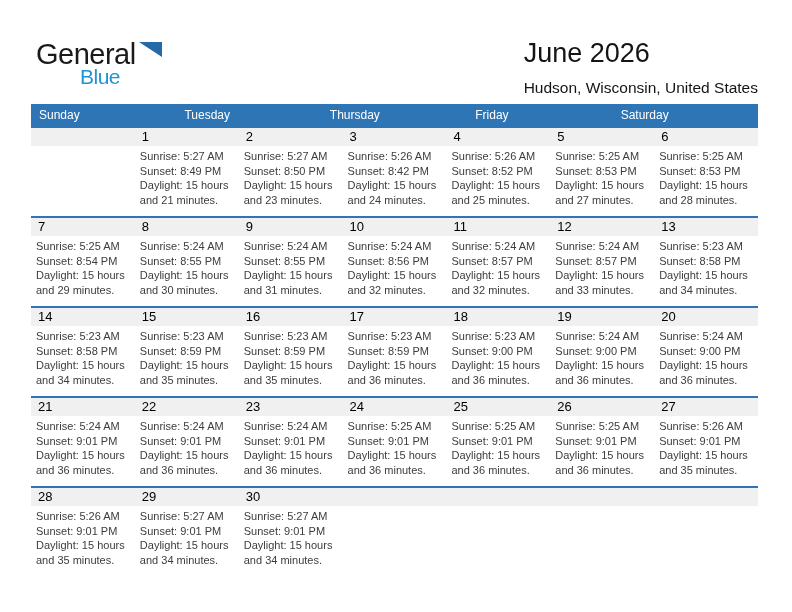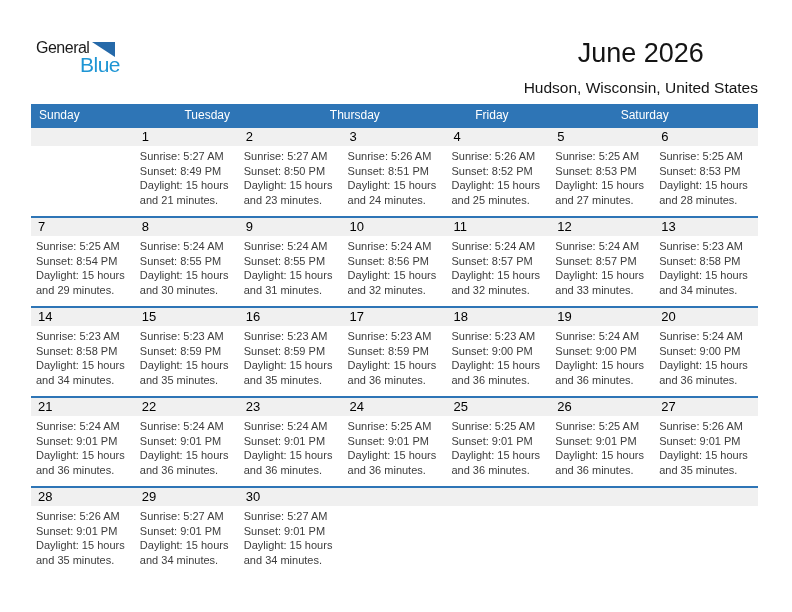--- a/index.html
+++ b/index.html
@@ -3,28 +3,28 @@
 <meta charset="utf-8">
 <style>
   * { margin:0; padding:0; box-sizing:border-box; }
   html,body { background:#ffffff; }
   body { font-family:"Liberation Sans", sans-serif; }
   .page { position:relative; width:792px; height:612px; background:#fff; overflow:hidden; }
 
   
   .logo { position:absolute; left:36px; top:40px; line-height:1; }
   .logo-row { display:flex; align-items:flex-start; }
-  .logo-general { font-size:16px; color:#1a1a1a; letter-spacing:-0.5px; }
+  .logo-general { font-size:29px; color:#1a1a1a; letter-spacing:-0.5px; }
   .logo-triangle { display:inline-block; width:0; height:0;
                    border-top:15px solid var(--logo-triangle); border-left:23px solid transparent;
                    margin-left:3px; margin-top:2px; }
   .logo-blue { font-size:21px; color:var(--logo-blue); letter-spacing:-0.5px;
                margin-left:44px; margin-top:-3px; }
 
-  .title-block { position:absolute; right:34px; top:38px; text-align:center; }
+  .title-block { position:absolute; right:34px; top:38px; text-align:left; }
   .month-title { font-size:27px; color:#141414; }
   .location-subtitle { font-size:15.5px; color:#141414; margin-top:10px; }
 
   
   .calendar { position:absolute; left:31px; top:104px; width:727px; }
   .weekday-row { display:flex; height:22px; background:var(--header-blue); }
   .weekday { flex:1 1 0; color:#ffffff; font-size:12px; line-height:22px;
              padding-left:8px; overflow:hidden; white-space:nowrap; }
 
   .week-row { display:flex; height:90px; border-top:2px solid var(--separator-blue); background:#fff; }
@@ -81,21 +81,21 @@
               <div>Sunrise: 5:27 AM</div>
               <div>Sunset: 8:50 PM</div>
               <div>Daylight: 15 hours</div>
               <div>and 23 minutes.</div>
             </div>
           </div>
           <div class="day-cell">
             <div class="day-num">3</div>
             <div class="day-body">
               <div>Sunrise: 5:26 AM</div>
-              <div>Sunset: 8:51 PM</div>
+              <div>Sunset: 8:42 PM</div>
               <div>Daylight: 15 hours</div>
               <div>and 24 minutes.</div>
             </div>
           </div>
           <div class="day-cell">
             <div class="day-num">4</div>
             <div class="day-body">
               <div>Sunrise: 5:26 AM</div>
               <div>Sunset: 8:52 PM</div>
               <div>Daylight: 15 hours</div>

